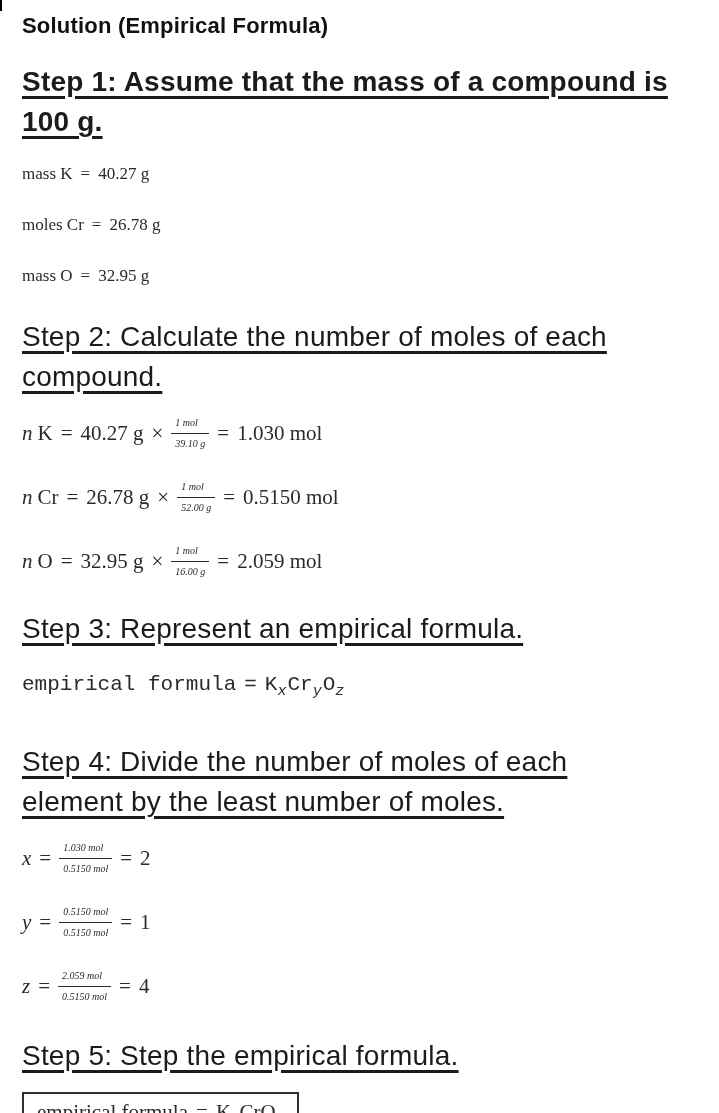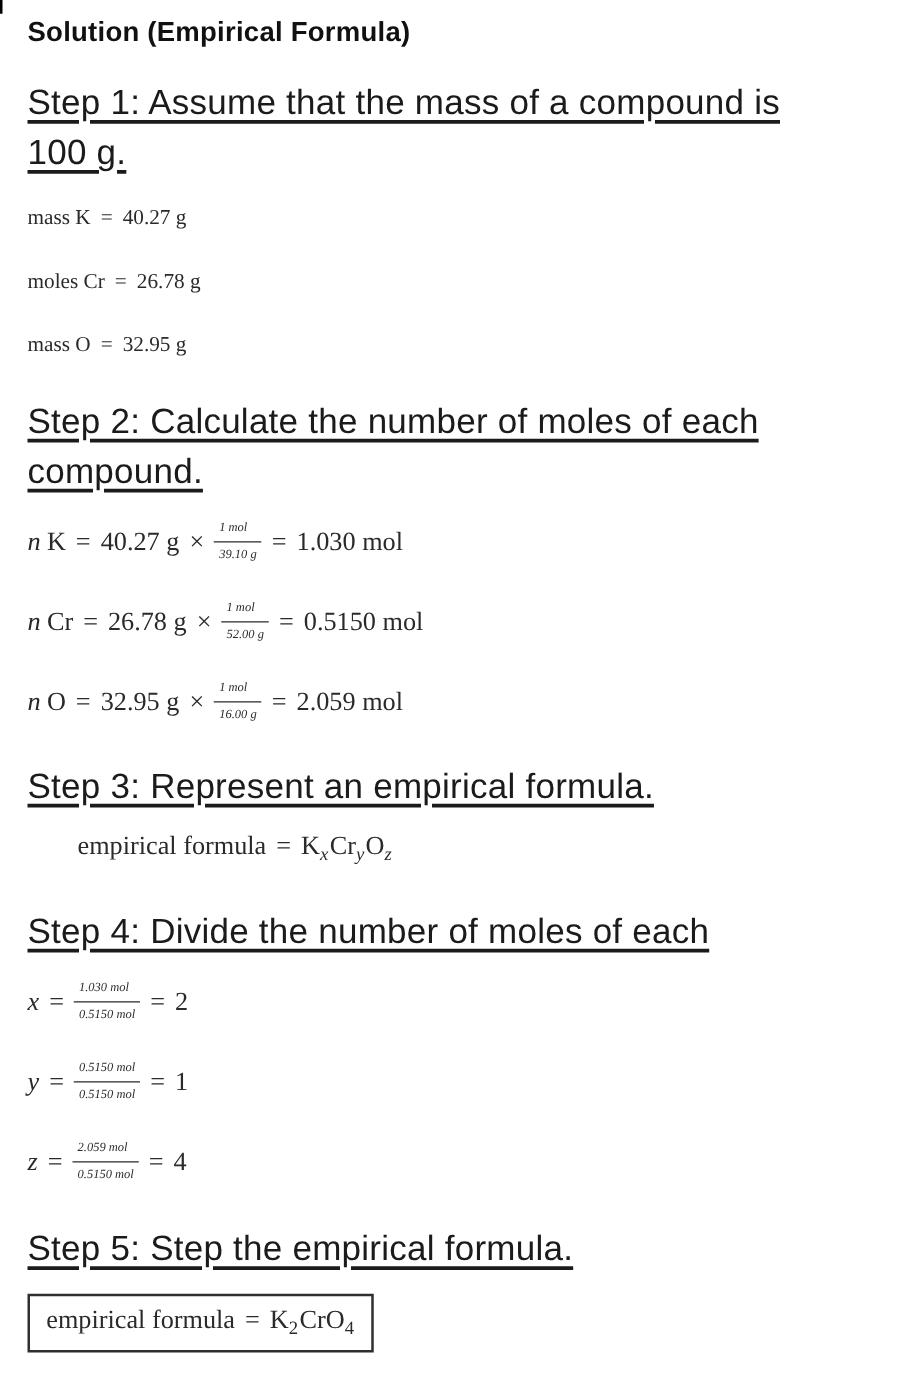--- a/index.html
+++ b/index.html
@@ -34,21 +34,21 @@
     line-height: 40px;
     color: #1b1b1b;
     letter-spacing: 0.2px;
   }
   .sh .hline {
     text-decoration: underline;
     text-decoration-thickness: 3px;
     text-underline-offset: 5px;
     text-decoration-color: #1b1b1b;
   }
-  .m-22 { margin-top: 22px; }
+  .m-22 { margin-top: 22px; font-weight: bold; }
   .m-28 { margin-top: 28px; }
   .m-30 { margin-top: 30px; }
 
   
   .math {
     font-family: "Liberation Serif", "DejaVu Serif", serif;
     font-size: 17px;
     color: #2a2a2a;
     line-height: 27px;
   }
@@ -79,26 +79,25 @@
   .frac .num {
     display: block;
     border-bottom: 1.6px solid #2a2a2a;
     padding: 0 4px 1px 4px;
   }
   .frac .den {
     display: block;
     padding: 1px 4px 0 4px;
   }
   .formula-line {
-    font-family: Liberation Serif, serif;
+    font-family: Liberation Mono, monospace;
     font-size: 21px;
     color: #2a2a2a;
     margin-top: 16px;
-    line-height: 22px;
-    margin-left: 40px;
+    line-height: 40px;
   }
   .sub {
     font-size: 15px;
     vertical-align: -5px;
   }
   .sub.it { font-style: italic; }
   .term { margin-right: 1px; }
   .answer-box {
     display: inline-block;
     margin-top: 16px;
@@ -180,20 +179,21 @@
   <div class="sh m-28">
     <div class="hline">Step 3: Represent an empirical formula.</div>
   </div>
 
   <div class="formula-line">
     <span>empirical formula</span><span class="op">=</span><span class="term"><span>K</span><span class="sub it">x</span></span><span class="term"><span>Cr</span><span class="sub it">y</span></span><span class="term"><span>O</span><span class="sub it">z</span></span>
   </div>
 
   <div class="sh m-30">
     <div class="hline">Step 4: Divide the number of moles of each</div>
+    <div class="hline">element by the least number of moles.</div>
   </div>
 
   <div class="eq-line first">
     <span class="mi">x</span>
       <span class="op">=</span>
       <span class="frac">
         <span class="num">1.030 mol</span>
         <span class="den">0.5150 mol</span>
       </span>
       <span class="op">=</span>

